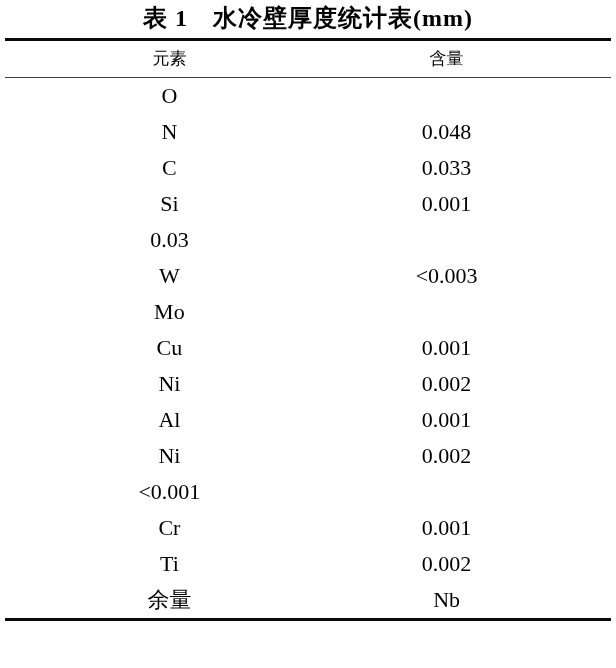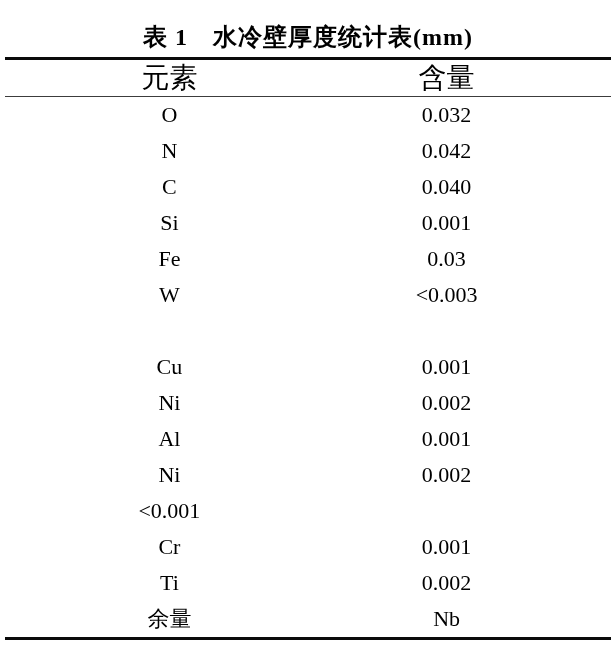--- a/index.html
+++ b/index.html
@@ -11,21 +11,21 @@
     position: relative;
     width: 616px;
     height: 668px;
     background: #ffffff;
     color: #000000;
     font-family: "Liberation Serif", serif;
     overflow: hidden;
   }
   .table-title {
     height: 38px;
-    padding-top: 19px;
+    padding-top: 0;
     line-height: 36px;
     text-align: center;
     font-size: 24px;
     font-weight: bold;
     letter-spacing: 1px;
   }
   .rule-thick {
     height: 3px;
     background: #0a0a0a;
     margin: 0 5px;
@@ -40,21 +40,21 @@
     grid-template-columns: 55% 35% 10%;
     height: 36px;
     line-height: 36px;
     font-size: 22px;
   }
   .trow .cell {
     text-align: center;
     white-space: nowrap;
   }
   .header-row {
-    font-size: 28px;
+    font-size: 17px;
   }
 </style>
 </head>
 <body>
 
 <div class="page">
 
   <div class="table-title">表 1　水冷壁厚度统计表(mm)</div>
 
   <div class="rule-thick"></div>
@@ -62,49 +62,48 @@
   <div class="trow header-row">
     <div class="cell">元素</div>
     <div class="cell">含量</div>
     <div class="cell"></div>
   </div>
 
   <div class="rule-thin"></div>
 
   <div class="trow">
     <div class="cell">O</div>
-    <div class="cell">0.032</div>
     <div class="cell"></div>
   </div>
   <div class="trow">
     <div class="cell">N</div>
-    <div class="cell">0.042</div>
+    <div class="cell">0.048</div>
     <div class="cell"></div>
   </div>
   <div class="trow">
     <div class="cell">C</div>
-    <div class="cell">0.040</div>
+    <div class="cell">0.033</div>
     <div class="cell"></div>
   </div>
   <div class="trow">
     <div class="cell">Si</div>
     <div class="cell">0.001</div>
     <div class="cell"></div>
   </div>
   <div class="trow">
-    <div class="cell">Fe</div>
     <div class="cell">0.03</div>
     <div class="cell"></div>
   </div>
   <div class="trow">
     <div class="cell">W</div>
     <div class="cell">&lt;0.003</div>
     <div class="cell"></div>
   </div>
   <div class="trow">
+    <div class="cell">Mo</div>
     <div class="cell"></div>
   </div>
   <div class="trow">
     <div class="cell">Cu</div>
     <div class="cell">0.001</div>
     <div class="cell"></div>
   </div>
   <div class="trow">
     <div class="cell">Ni</div>
     <div class="cell">0.002</div>

